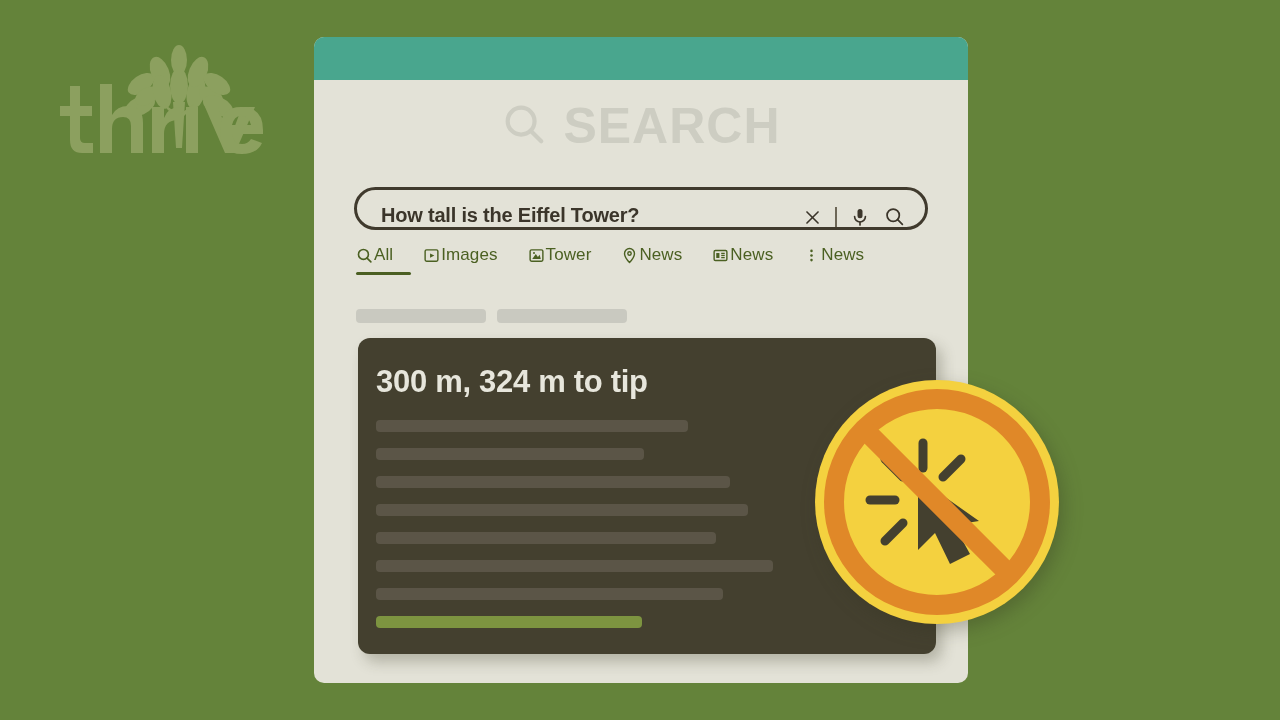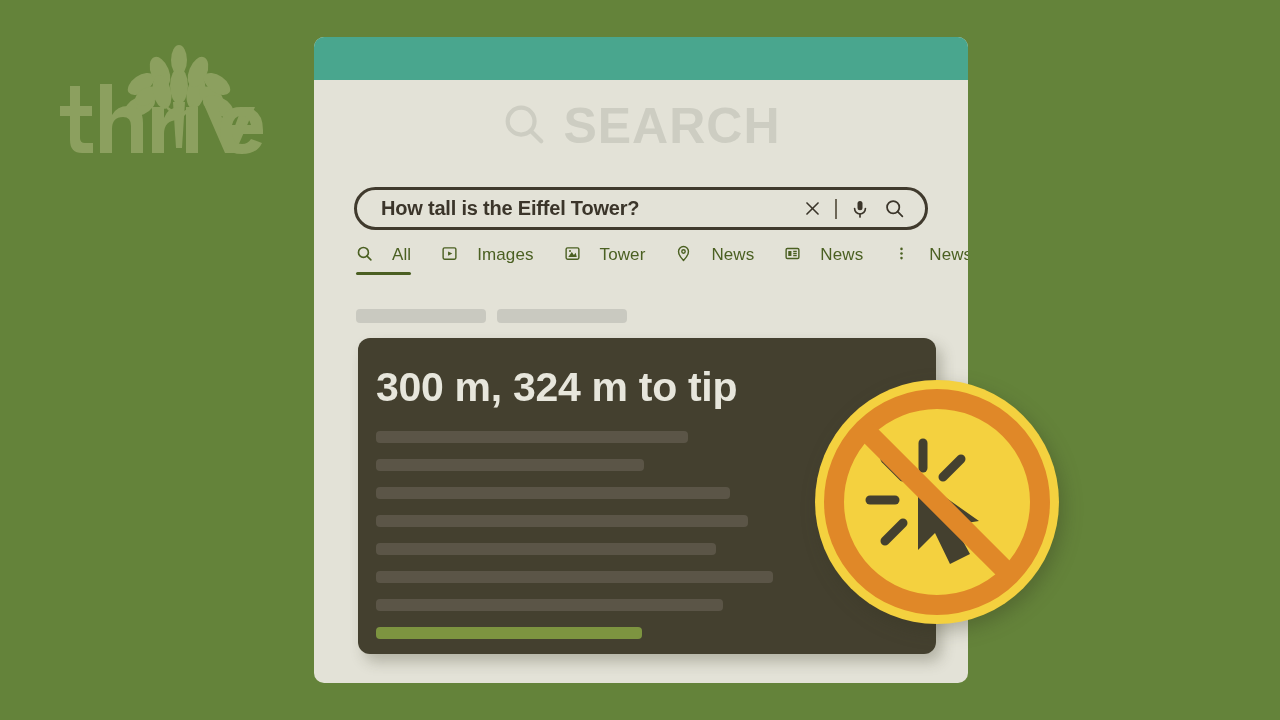--- a/index.html
+++ b/index.html
@@ -42,21 +42,21 @@
     color: #cdcdc2;
   }
 
   
   .searchbar {
     position: absolute; left: 40px; top: 150px;
     width: 574px; height: 43px;
     border: 3px solid #403a2d;
     border-radius: 26px;
     background: #e3e2d7;
-    display: flex; align-items: center;
+    display: flex; align-items: flex-end;
   }
   .search-value {
     flex: 1;
     padding-left: 24px;
     font-size: 20px; font-weight: bold;
     color: #3b352a;
     letter-spacing: -0.2px;
     white-space: nowrap; overflow: hidden;
   }
   .sb-icon { display: flex; align-items: center; justify-content: center; }
@@ -64,21 +64,21 @@
   .sb-divider { width: 2px; height: 20px; background: #6d6757; margin: 0 6px; }
   .sb-mic { width: 34px; }
   .sb-search { width: 34px; margin-right: 14px; }
 
   
   .tabs {
     position: absolute; left: 42px; top: 208px;
     display: flex; align-items: flex-start;
   }
   .tab {
-    display: flex; align-items: flex-start; gap: 19px;
+    display: flex; align-items: center; gap: 1px;
     margin-right: 30px;
     position: relative;
     padding-bottom: 18px;
   }
   .tab-label {
     font-size: 17px; color: #4b6022; letter-spacing: 0.1px;
   }
   .tab.active .tab-underline {
     position: absolute; left: 0; bottom: 8px;
     width: 55px; height: 3px; background: #4b5f22;
@@ -98,21 +98,21 @@
   
   .card {
     position: absolute; left: 44px; top: 301px;
     width: 578px; height: 316px;
     background: #44402f;
     border-radius: 12px;
     box-shadow: 6px 8px 14px rgba(60,60,40,0.28);
     padding: 26px 0 0 18px;
   }
   .card-title {
-    font-size: 41px; font-weight: bold; color: #e7e6dc;
+    font-size: 31px; font-weight: bold; color: #e7e6dc;
     letter-spacing: -0.3px;
     margin-bottom: 20px;
   }
   .skel { height: 12px; background: #5b5547; border-radius: 4px; margin-bottom: 16px; }
   .skel.green { background: #7d9440; }
 
   
   .badge {
     position: absolute; left: 813px; top: 378px;
     width: 248px; height: 248px;

